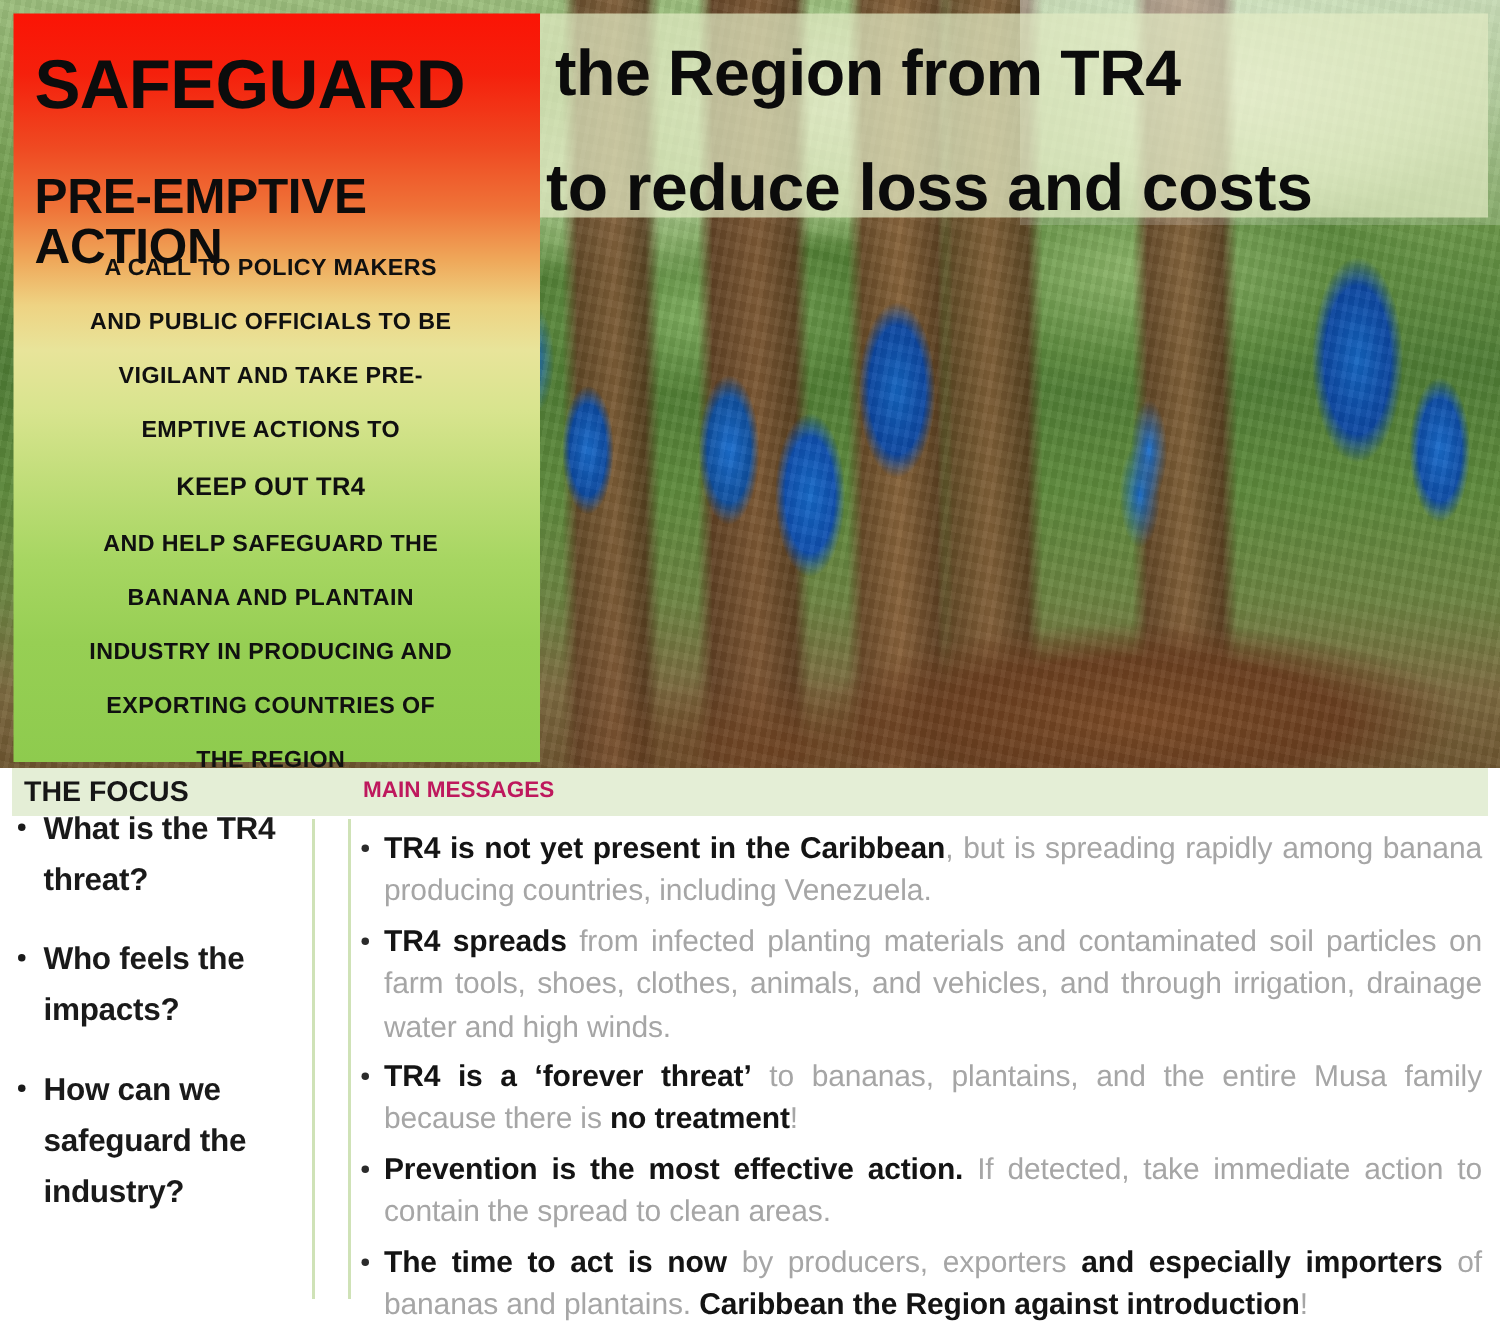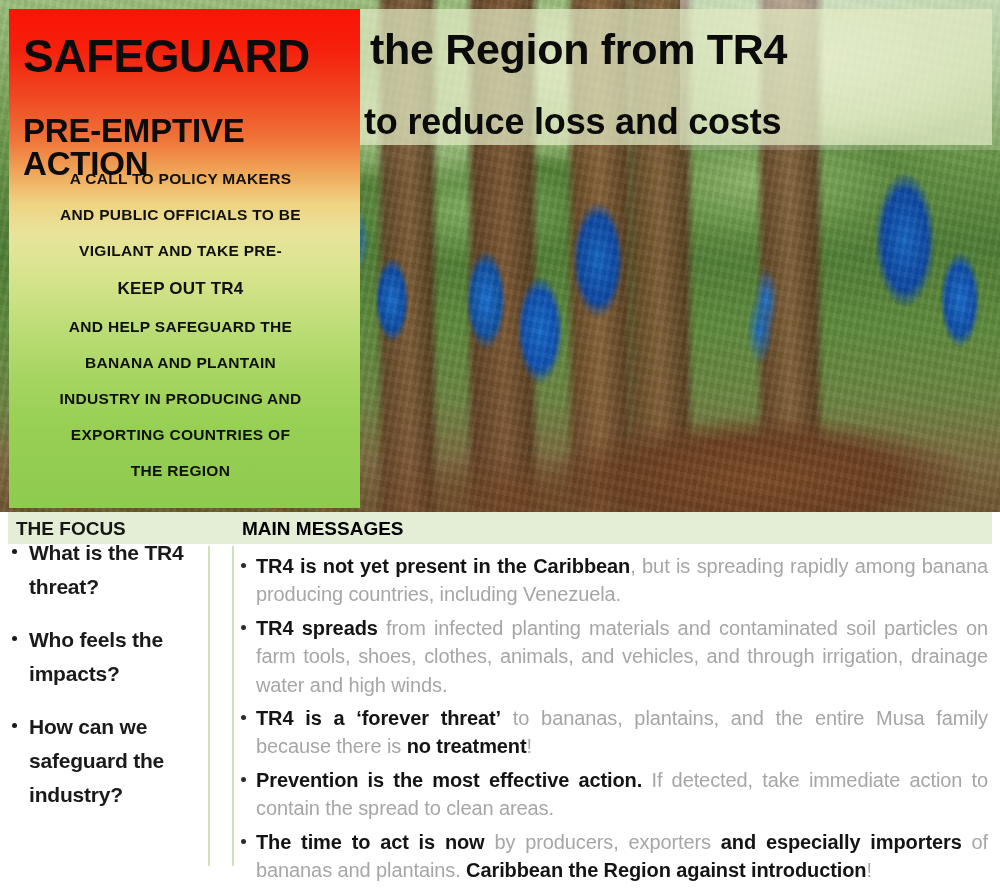--- a/index.html
+++ b/index.html
@@ -110,40 +110,40 @@
   .callout-body span{display:block;}
 
   
   .hero-title1{
     position:absolute;left:370px;top:28px;
     font-size:43px;font-weight:bold;color:#0b0b0b;line-height:1;
     letter-spacing:-.3px;white-space:nowrap;
   }
   .hero-title2{
     position:absolute;left:364px;top:104px;
-    font-size:36px;font-weight:bold;color:#0b0b0b;line-height:1;
+    font-size:44px;font-weight:bold;color:#0b0b0b;line-height:1;
     letter-spacing:-.2px;white-space:nowrap;
   }
 
   
   .focus-head{
     position:absolute;left:8px;top:512px;width:238px;height:32px;
     background:#e4eed6;
   }
   .focus-head span{
     position:absolute;left:8px;top:6px;
     font-size:19px;font-weight:bold;color:#161616;letter-spacing:0px;
   }
   .main-head{
     position:absolute;left:232px;top:512px;width:760px;height:32px;
     background:#e4eed6;
   }
   .main-head span{
     position:absolute;left:10px;top:6px;
-    font-size:19px;font-weight:bold;color:#000000;letter-spacing:0px;
+    font-size:15px;font-weight:bold;color:#be185d;letter-spacing:0px;
   }
 
   .vline-a{position:absolute;left:208px;top:546px;width:2px;height:320px;background:#cfe2b7;}
   .vline-b{position:absolute;left:232px;top:546px;width:2px;height:320px;background:#cfe2b7;}
 
   .focus-list{
     position:absolute;left:10px;top:536px;width:192px;
     margin:0;padding:0;list-style:none;
   }
   .focus-list li{
@@ -185,20 +185,21 @@
     <div class="hero-title1">the Region from TR4</div>
     <div class="hero-title2">to reduce loss and costs</div>
 
     <div class="callout">
       <div class="callout-line1">SAFEGUARD</div>
       <div class="callout-line2">PRE-EMPTIVE ACTION</div>
       <div class="callout-body">
         <span>A CALL TO POLICY MAKERS</span>
         <span>AND PUBLIC OFFICIALS TO BE</span>
         <span>VIGILANT AND TAKE PRE-</span>
+        <span>EMPTIVE ACTIONS TO</span>
         <span class="big">KEEP OUT TR4</span>
         <span>AND HELP SAFEGUARD THE</span>
         <span>BANANA AND PLANTAIN</span>
         <span>INDUSTRY IN PRODUCING AND</span>
         <span>EXPORTING COUNTRIES OF</span>
         <span>THE REGION</span>
       </div>
     </div>
   </div>
 

